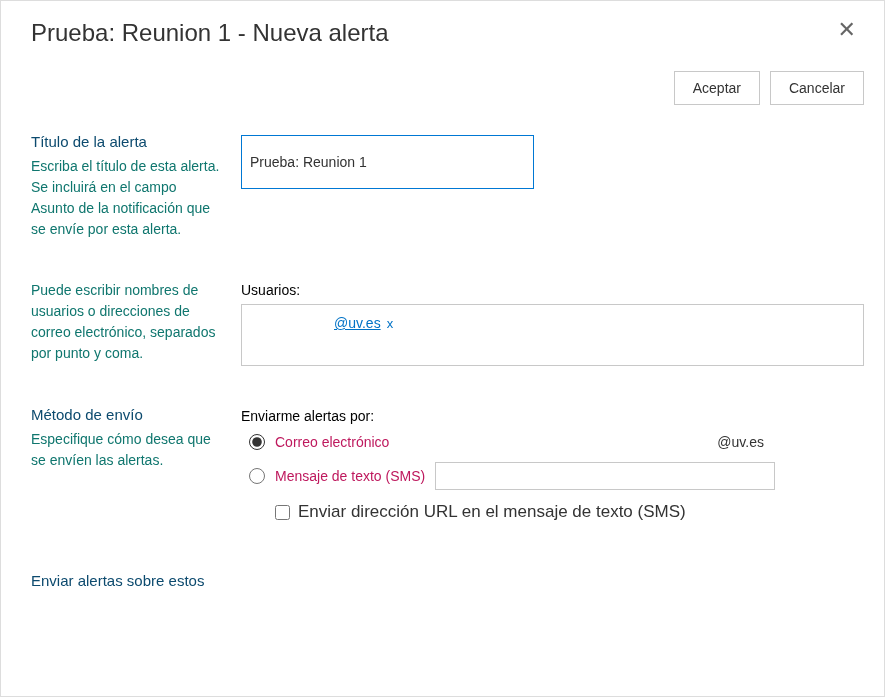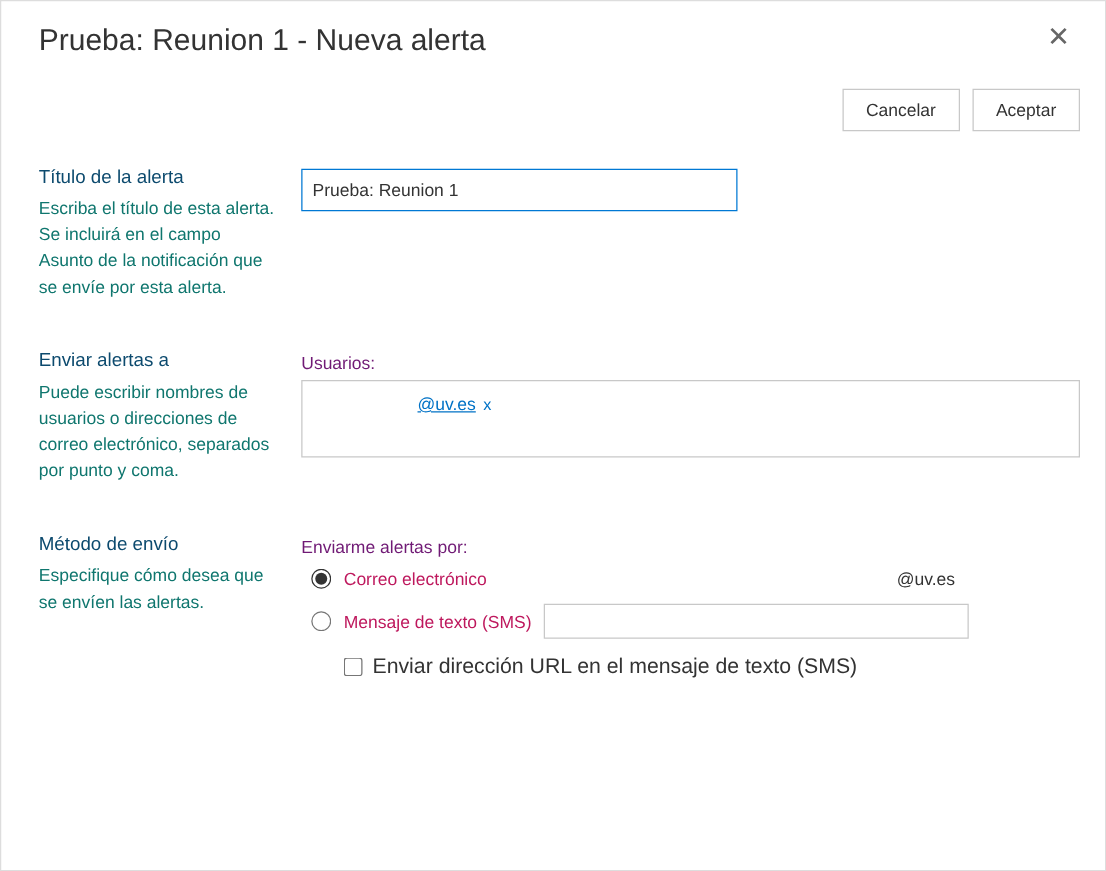--- a/index.html
+++ b/index.html
@@ -101,31 +101,31 @@
     .section-desc {
       font-size: 14px;
       color: #0f766e;
       line-height: 1.5;
     }
     .section-right {
       flex: 1;
       padding-top: 2px;
     }
     .text-input {
-      width: 349px;
-      padding: 8px 8px;
+      width: 293px;
+      padding: 18px 8px;
       border: 1px solid #0078d4;
       font-size: 14px;
       font-family: inherit;
       color: #333;
       outline: none;
     }
     .field-label {
       font-size: 14px;
-      color: #701a75;
+      color: #000000;
       margin-bottom: 6px;
       display: block;
     }
     .users-box {
       border: 1px solid #c8c8c8;
       min-height: 62px;
       padding: 10px 12px;
       width: 100%;
     }
     .user-entry {
@@ -209,37 +209,36 @@
 <div class="dialog">
 
   <div class="dialog-header">
     <h1 class="dialog-title">Prueba: Reunion 1 - Nueva alerta</h1>
     <button class="close-btn">✕</button>
   </div>
 
   <div class="scroll-region">
 
     <div class="button-row">
+      <button class="btn">Aceptar</button>
       <button class="btn">Cancelar</button>
-      <button class="btn">Aceptar</button>
     </div>
 
     <div class="form-section">
       <div class="section-left">
         <div class="section-title">Título de la alerta</div>
         <div class="section-desc">Escriba el título de esta alerta. Se incluirá en el campo Asunto de la notificación que se envíe por esta alerta.</div>
       </div>
       <div class="section-right">
         <input type="text" class="text-input" value="Prueba: Reunion 1" style="">
       </div>
     </div>
 
     <div class="form-section">
       <div class="section-left">
-        <div class="section-title">Enviar alertas a</div>
         <div class="section-desc">Puede escribir nombres de usuarios o direcciones de correo electrónico, separados por punto y coma.</div>
       </div>
       <div class="section-right">
         <span class="field-label">Usuarios:</span>
         <div class="users-box">
           <span class="user-entry">
             <a href="#" class="user-link">@uv.es</a>
             <button class="user-remove">x</button>
           </span>
         </div>
@@ -266,17 +265,20 @@
           </div>
           <div class="checkbox-row">
             <input type="checkbox" class="checkbox-input" style="">
             <span class="checkbox-label">Enviar dirección URL en el mensaje de texto (SMS)</span>
           </div>
         </div>
       </div>
     </div>
 
     <div class="form-section partial-section">
+      <div class="section-left">
+        <div class="section-title">Enviar alertas sobre estos</div>
+      </div>
       <div class="section-right"></div>
     </div>
 
   </div>
 </div>
 
 </body></html>

